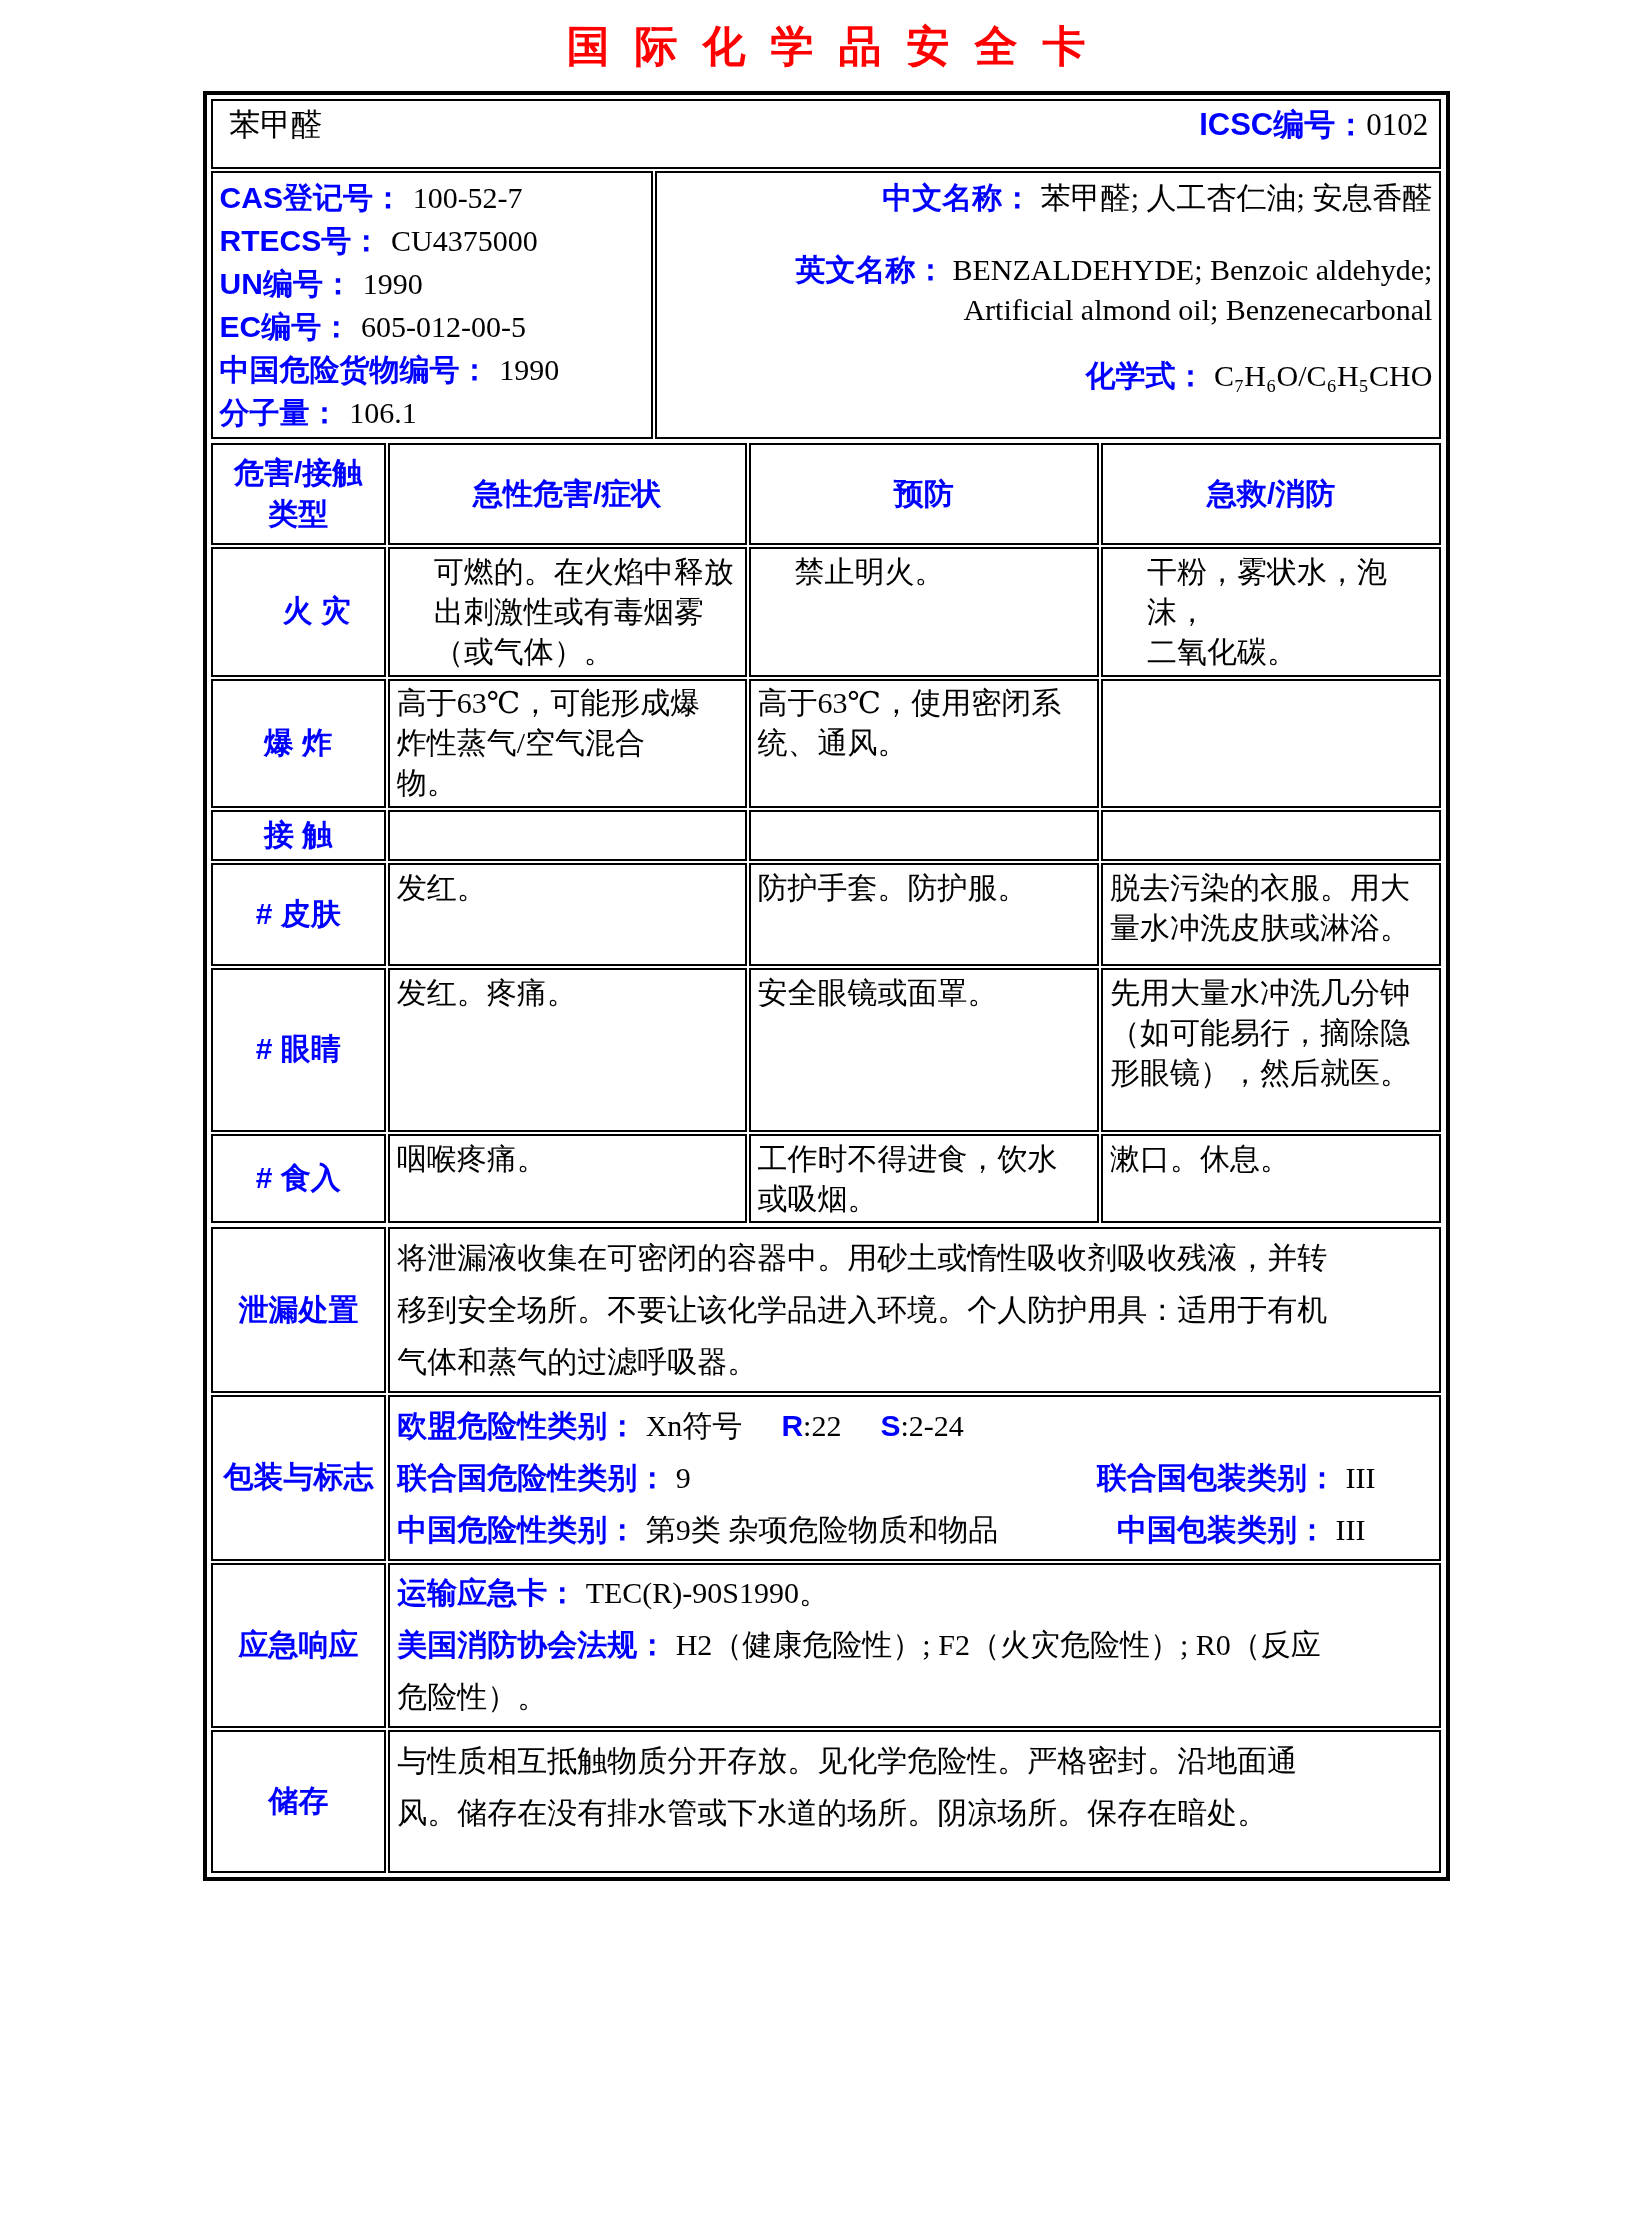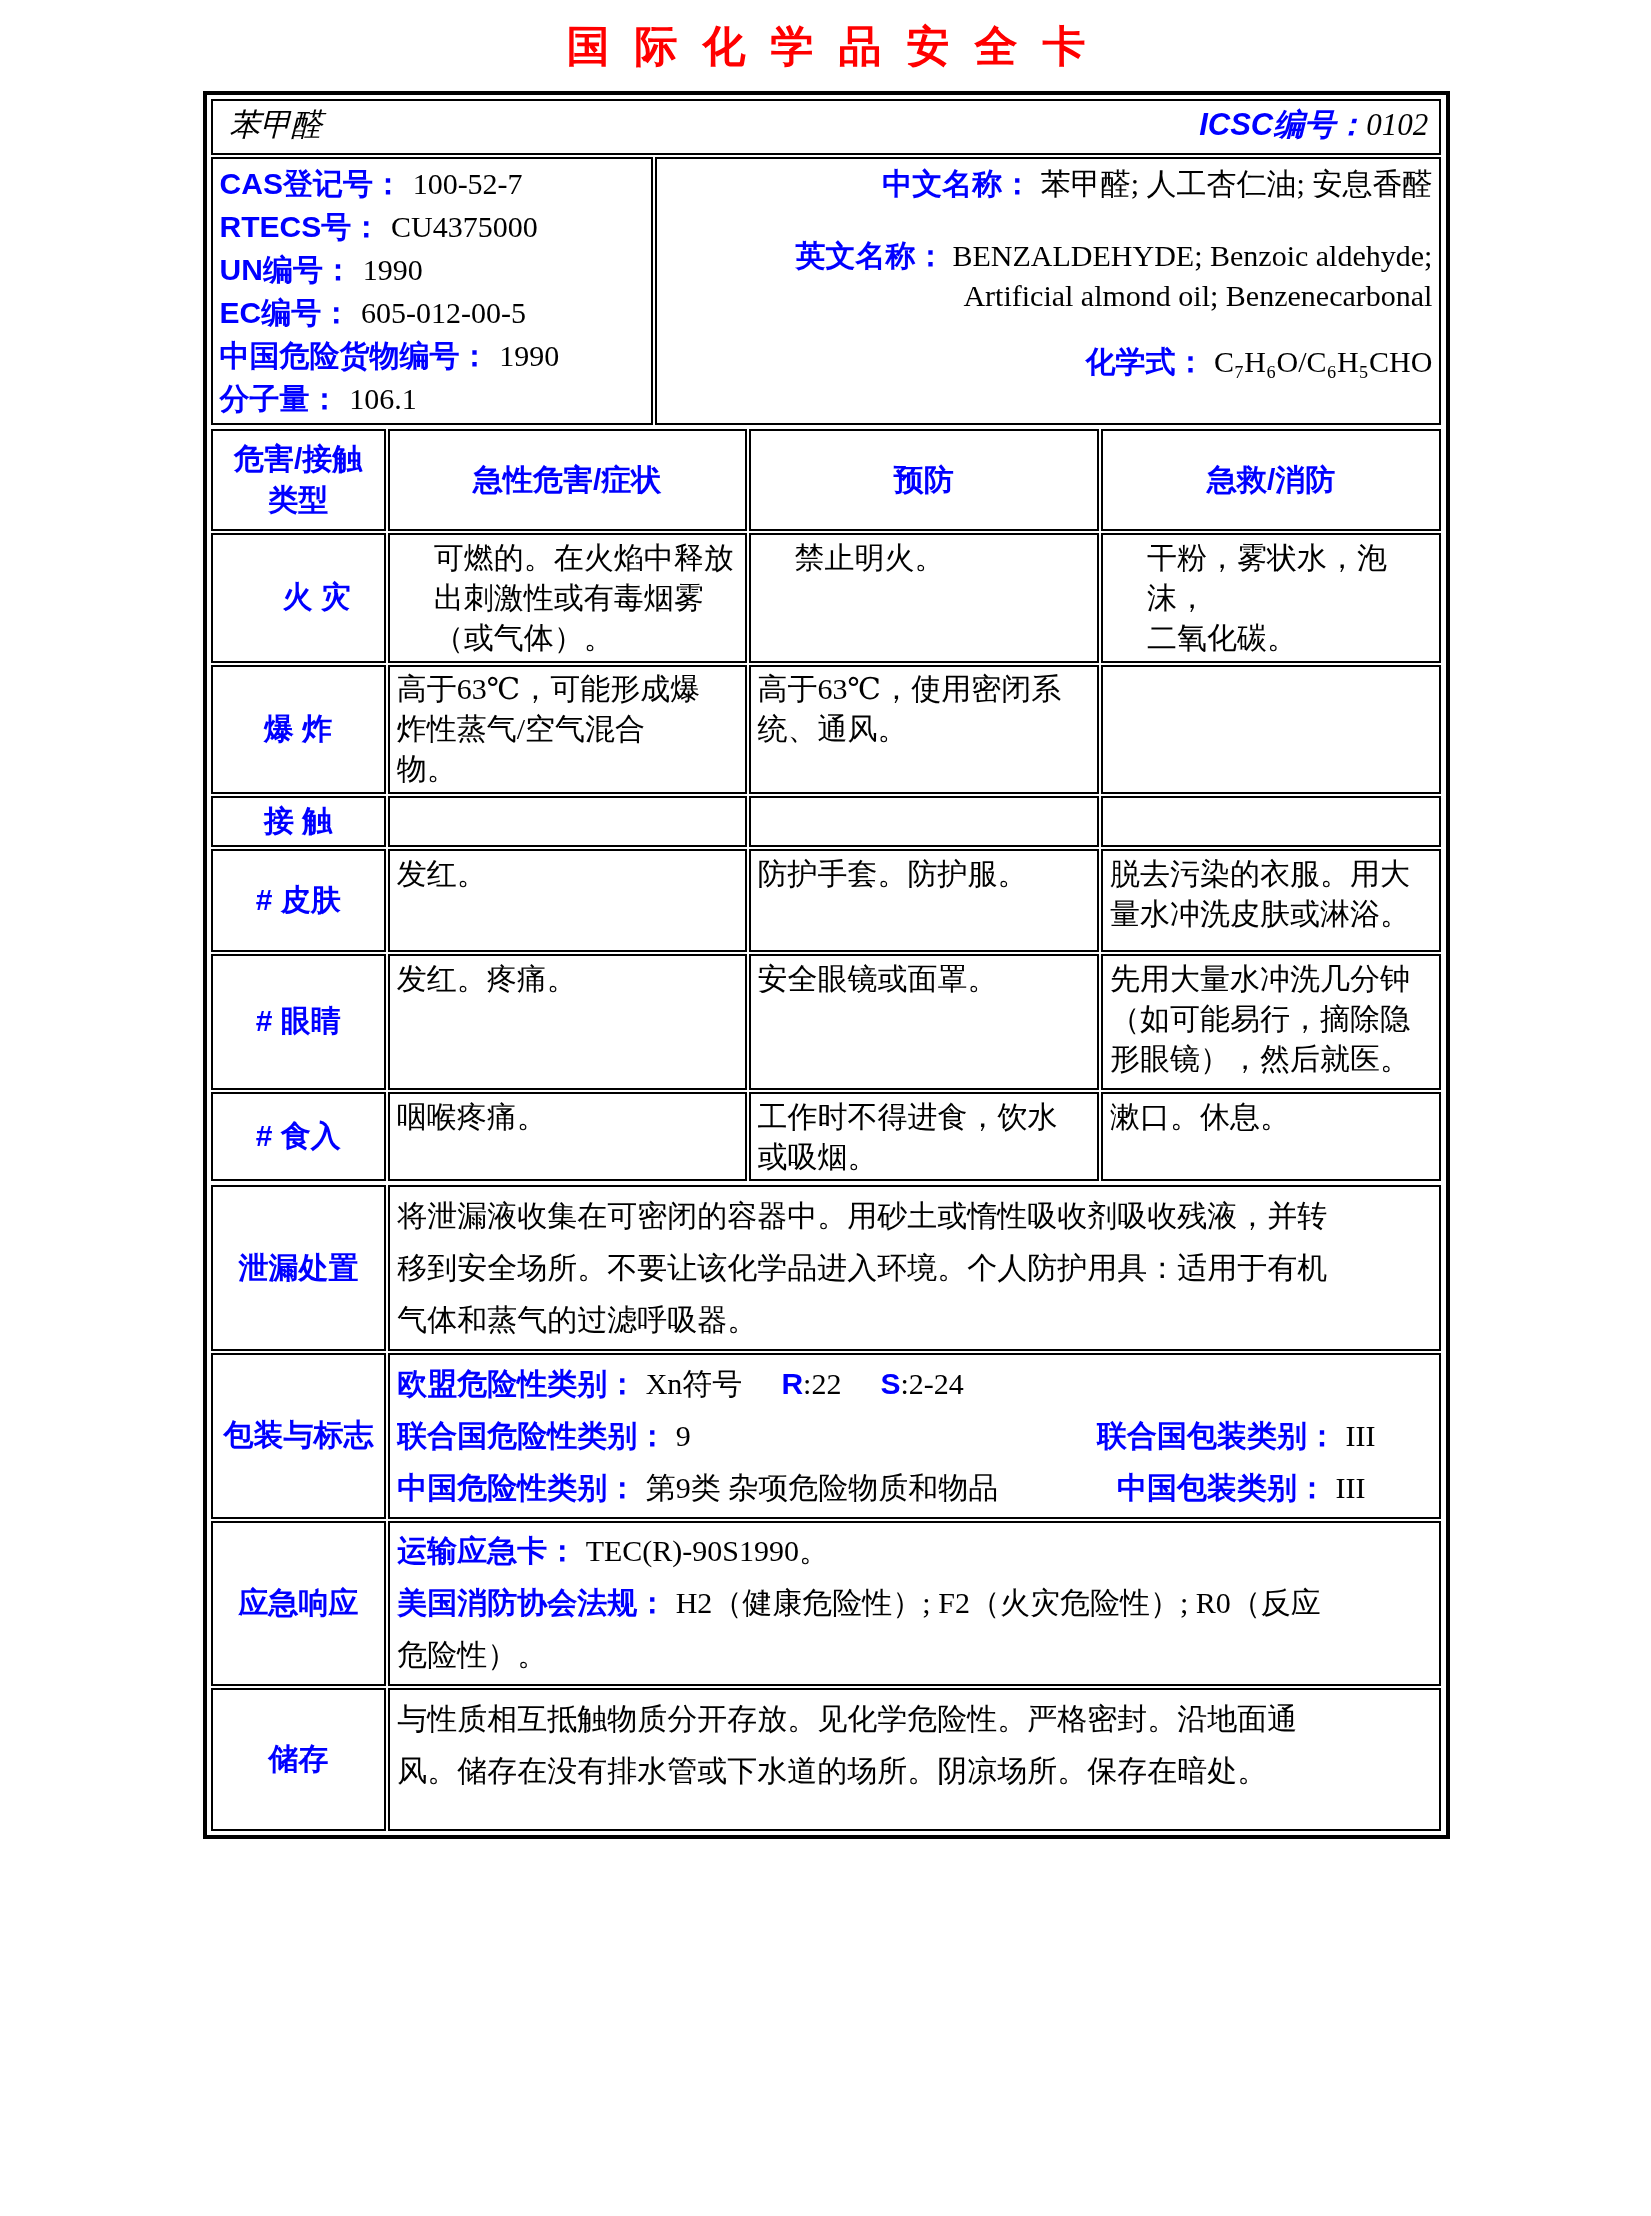--- a/index.html
+++ b/index.html
@@ -20,21 +20,21 @@
   }
   table.t{width:100%;border-collapse:separate;border-spacing:2.1px;table-layout:fixed;}
   table.t td{border:2.1px solid #000;box-sizing:border-box;vertical-align:top;padding:2.8px 7px;}
   .lbl{
     font-family:"Liberation Sans","DejaVu Sans",sans-serif;
     font-weight:bold;color:#0000ff;
   }
   .val{color:#000;}
   .wrapv{white-space:pre-wrap;}
   
-  .namerow td{height:56px;vertical-align:middle;font-style:italic;}
+  .namerow td{height:70px;vertical-align:middle;}
   .rowflex{display:flex;justify-content:space-between;align-items:center;}
   .substance{font-size:31px;padding-left:9.7px;}
   .icsc{padding-right:4.2px;font-size:31px;}
   .idsrow td{height:266px;}
   .idline{line-height:43px;white-space:nowrap;}
   .idline .val{margin-left:9.7px;}
   .names p{margin:0;line-height:43px;text-align:right;}
   .names .val{margin-left:8.4px;}
   .names .en{margin-top:31px;line-height:40px;}
   .names .en .val{margin-left:7px;}
@@ -46,21 +46,21 @@
     font-weight:bold;color:#0000ff;line-height:1.35;
   }
   tr.hdr td{height:102px;}
   .rowlbl{
     text-align:center;vertical-align:middle !important;
     font-family:"Liberation Sans","DejaVu Sans",sans-serif;
     font-weight:bold;color:#0000ff;white-space:nowrap;
   }
   td.cell{white-space:pre-wrap;line-height:40px;padding:2.8px 4.2px 2.8px 6.3px;}
   tr.r0 td{height:116px;padding-left:44px;} tr.r1 td{height:111px;} tr.r2 td{height:39px;}
-  tr.r3 td{height:75px;} tr.r4 td{height:103px;} tr.r5 td{height:136px;}
+  tr.r3 td{height:75px;} tr.r4 td{height:103px;} tr.r5 td{height:164px;}
   tr.r6 td{height:72px;}
   
   td.big{line-height:52px;padding:4.2px 7px 4.2px 7px;}
   tr.spill td{height:148px;} tr.pack td{height:148px;}
   tr.emer td{height:152px;} tr.stor td{height:143px;}
   .big p{margin:0;line-height:52px;}
   .big .val{margin-left:8.4px;}
   .pline{line-height:52px;}
   .pline.sb{display:flex;justify-content:space-between;}
   .grp{white-space:nowrap;}

